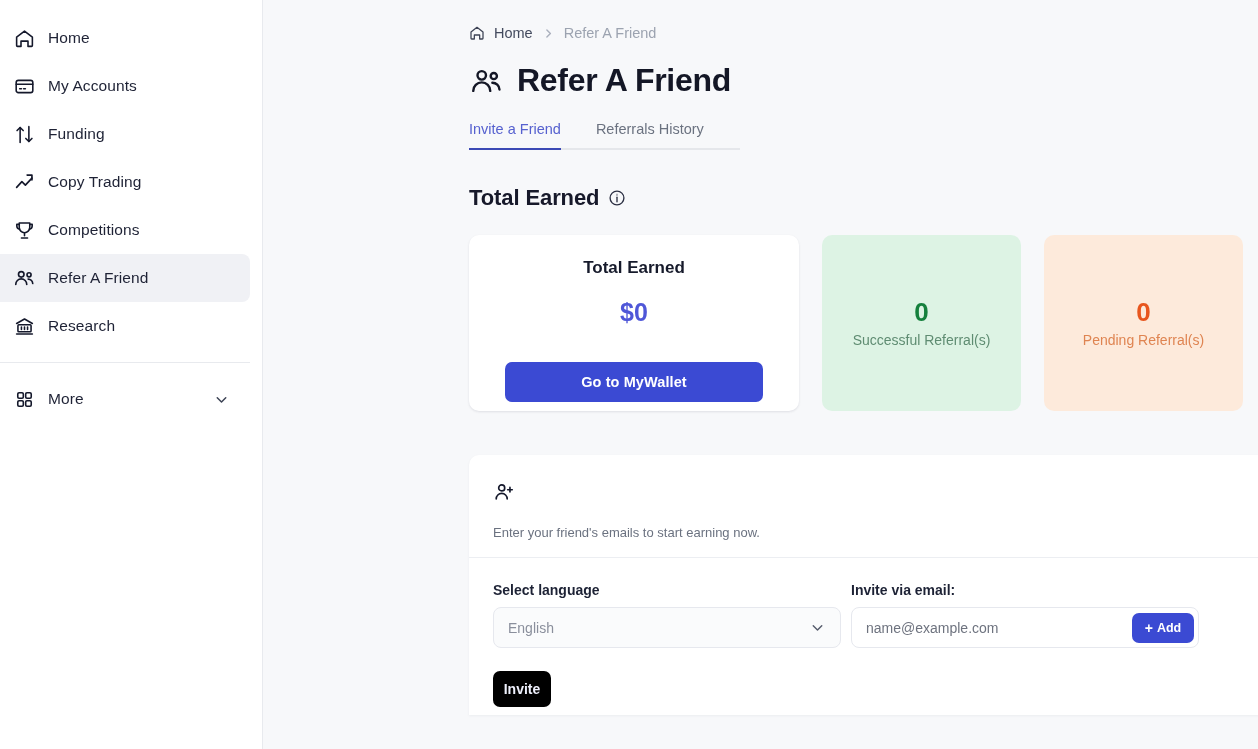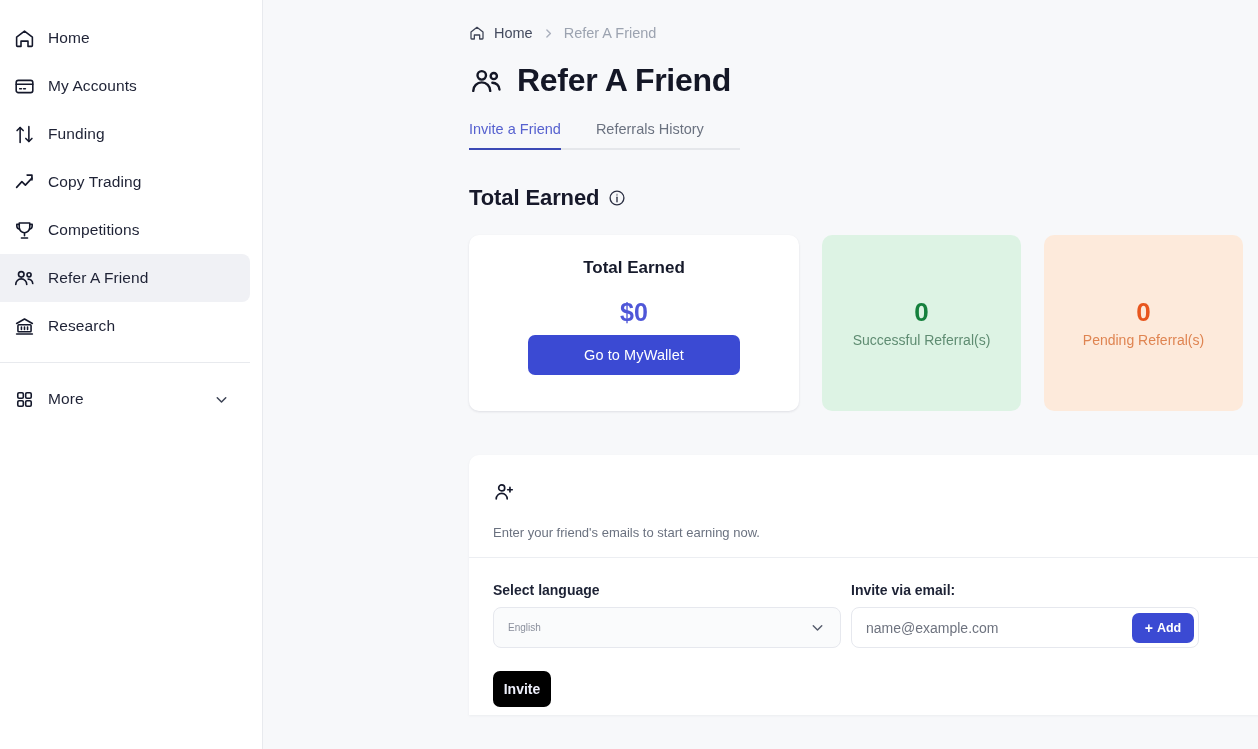--- a/index.html
+++ b/index.html
@@ -174,29 +174,29 @@
     font-weight: bold;
     color: #161a2b;
   }
   .card-total-value {
     font-size: 25px;
     font-weight: bold;
     color: #4f57d8;
     margin-top: 20px;
   }
   .wallet-btn {
-    margin-top: 8px;
-    width: 212px;
+    margin-top: 35px;
+    width: 258px;
     height: 40px;
     border: none;
     border-radius: 7px;
     background: #3b4ad3;
     color: #ffffff;
     font-size: 14.5px;
-    font-weight: normal;
+    font-weight: bold;
     font-family: "Liberation Sans", sans-serif;
     cursor: pointer;
     letter-spacing: 0.1px;
   }
 
   .card-stat {
     width: 199px;
     height: 176px;
     border-radius: 10px;
     display: flex;
@@ -268,21 +268,21 @@
     width: 348px;
     height: 41px;
     border: 1px solid #e6e8ee;
     border-radius: 8px;
     background: #fafbfc;
     display: flex;
     align-items: center;
     padding: 0 14px;
     cursor: pointer;
   }
-  .lang-value { font-size: 10px; color: #8a8f9c; }
+  .lang-value { font-size: 14px; color: #8a8f9c; }
   .lang-chevron { margin-left: auto; color: #565c6c; display:flex; }
 
   .email-wrap {
     width: 348px;
     height: 41px;
     border: 1px solid #e6e8ee;
     border-radius: 8px;
     background: #ffffff;
     display: flex;
     align-items: center;

